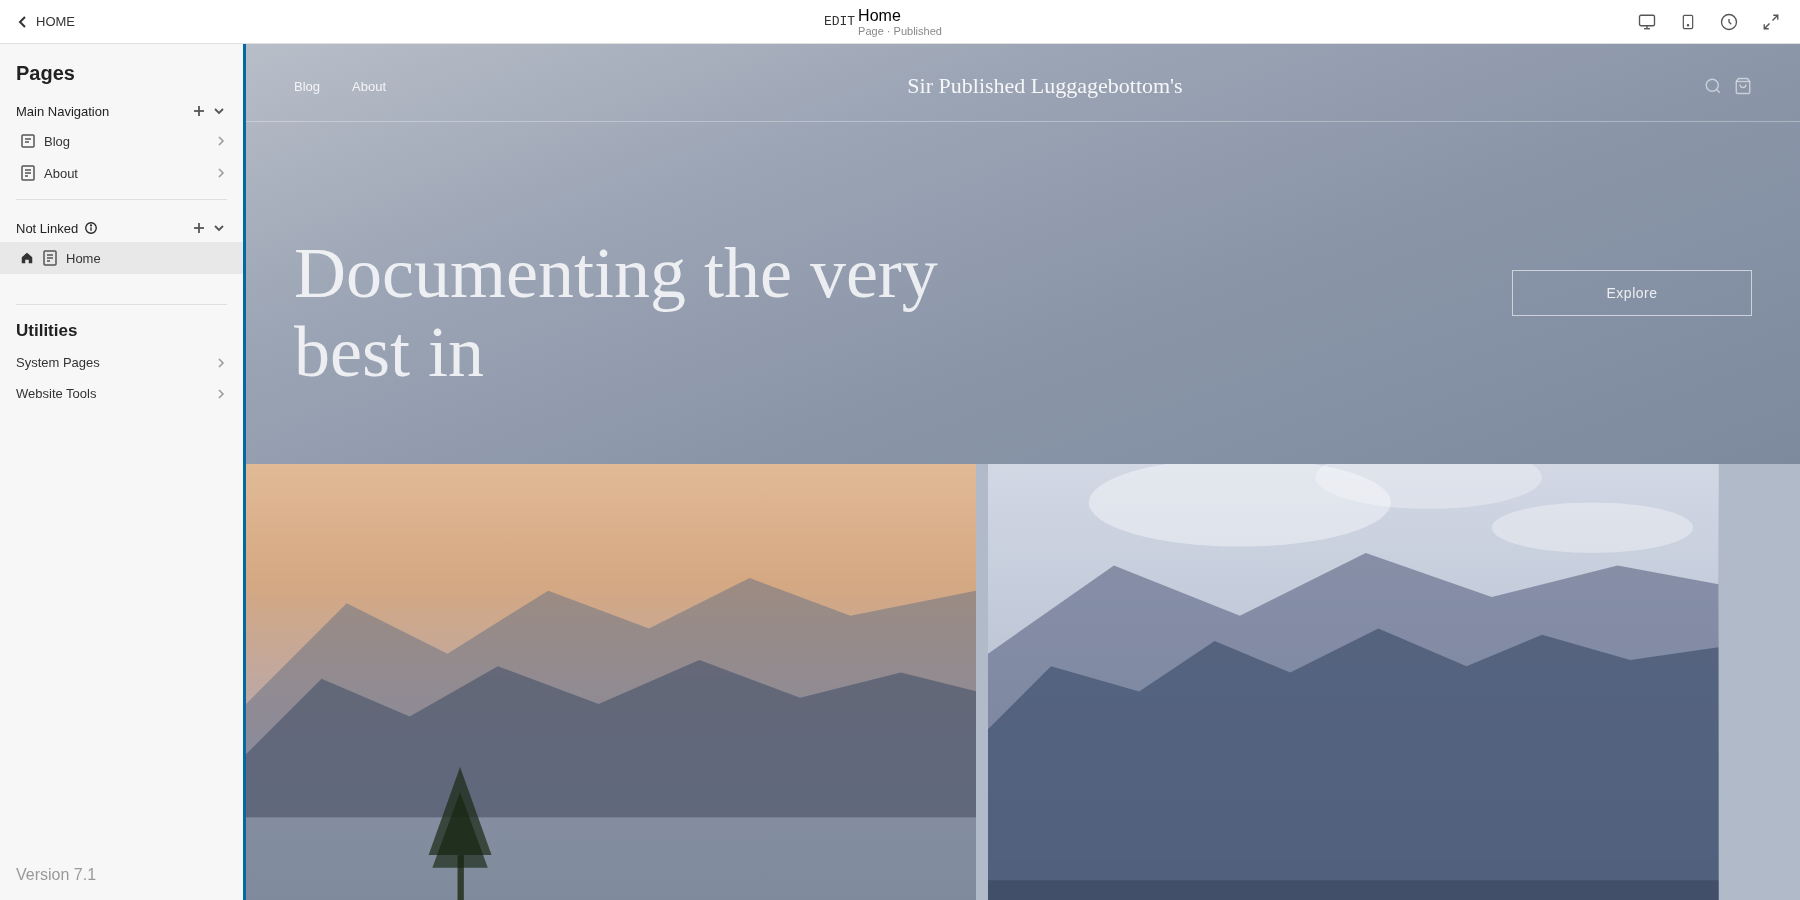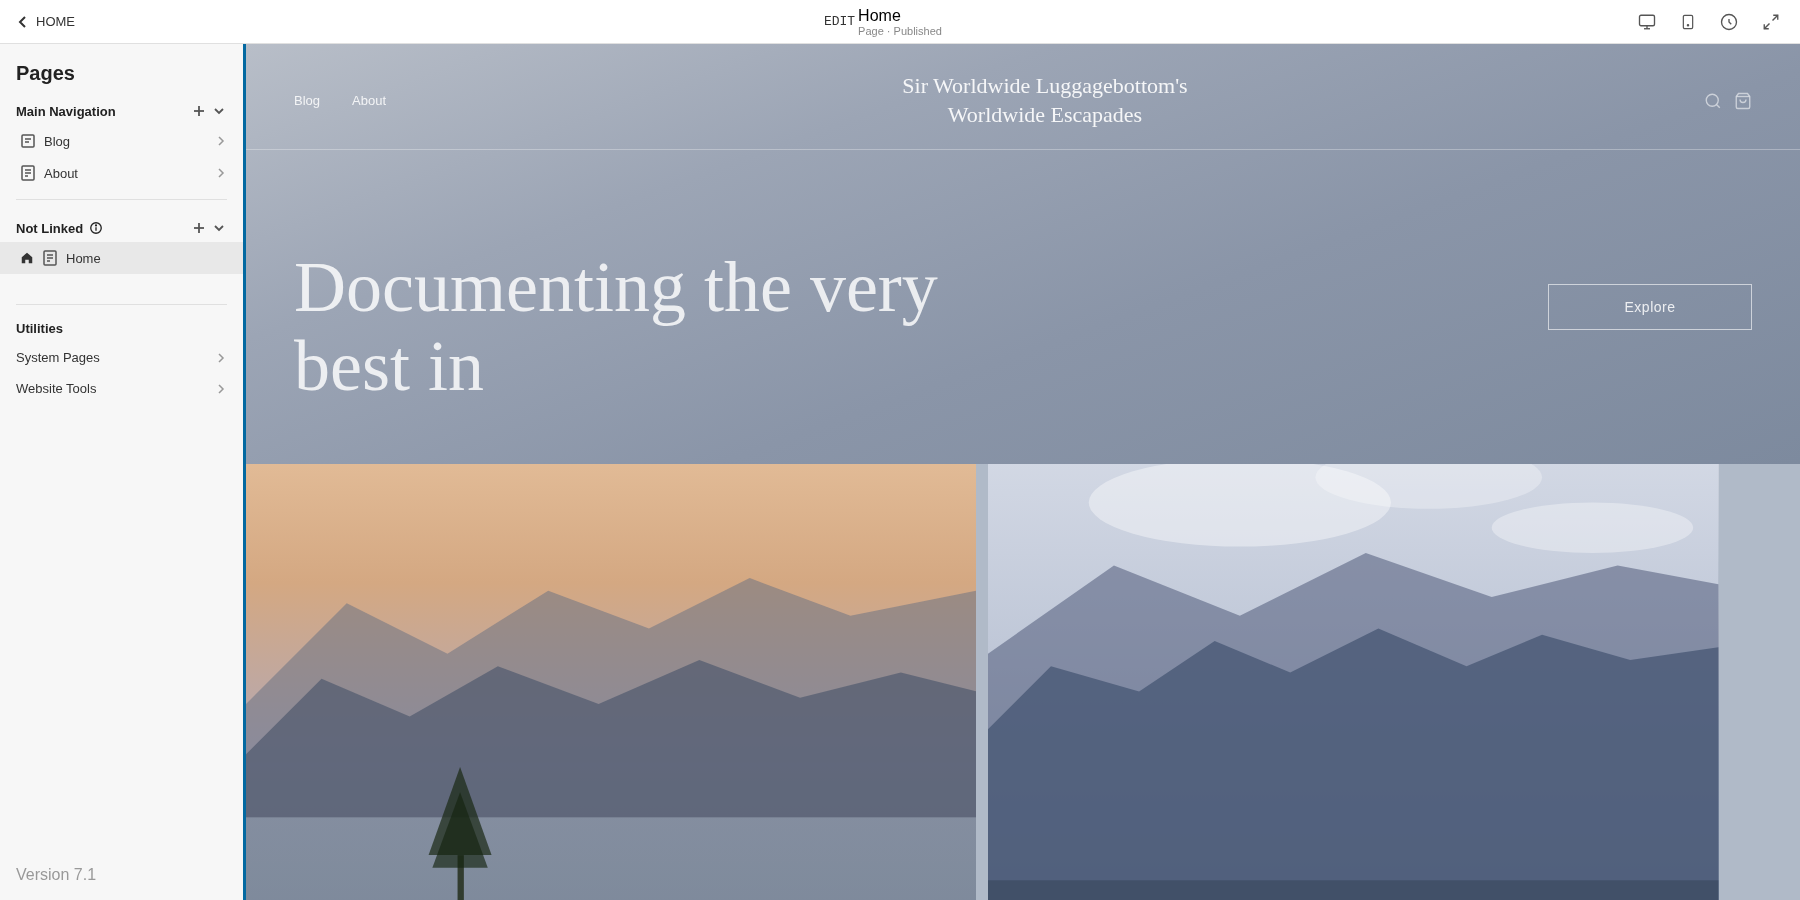--- a/index.html
+++ b/index.html
@@ -50,21 +50,21 @@
       display: flex;
       align-items: center;
       justify-content: space-between;
       padding: 6px 16px;
     }
     .section-header-left {
       display: flex;
       align-items: flex-start;
       gap: 6px;
       font-size: 13px;
-      font-weight: 700;
+      font-weight: 400;
       color: #222;
     }
     .section-header-right {
       display: flex;
       align-items: center;
       gap: 4px;
     }
     .icon-small { width: 16px; height: 16px; cursor: pointer; color: #555; }
     .nav-item {
       display: flex;
@@ -73,21 +73,21 @@
       padding: 8px 16px 8px 20px;
       cursor: pointer;
       font-size: 13px;
       color: #333;
     }
     .nav-item-left { display: flex; align-items: center; gap: 8px; }
     .nav-item-icon { width: 16px; height: 16px; color: #555; }
     .chevron-right { width: 12px; height: 12px; color: #999; }
     .divider { height: 1px; background: #e0e0e0; margin: 10px 16px; }
     .section-label {
-      font-size: 13px;
+      font-size: 17px;
       font-weight: 600;
       color: #222;
       padding: 6px 16px;
     }
     .utilities-item {
       display: flex;
       align-items: center;
       justify-content: space-between;
       padding: 8px 16px;
       cursor: pointer;
@@ -174,21 +174,21 @@
       right: 48px;
       top: 50%;
       transform: translateY(-50%);
       border: 1.5px solid rgba(255,255,255,0.6);
       background: transparent;
       color: rgba(255,255,255,0.85);
       padding: 14px 60px;
       font-size: 14px;
       cursor: pointer;
       letter-spacing: 0.5px;
-      width: 204px;
+      width: 240px;
     }
 
     
     .photo-grid {
       display: flex;
       gap: 0;
       height: 480px;
       background: #b0bac8;
     }
     .photo-left {
@@ -373,22 +373,21 @@
     <div class="website-preview">
 
       <div class="hero-section">
 
         <div class="preview-nav">
           <div class="preview-nav-links">
             <a class="preview-nav-link">Blog</a>
             <a class="preview-nav-link">About</a>
           </div>
           <div class="preview-nav-brand">
-            <div class="preview-nav-brand-title">Sir Worldwide Luggagebottom's</div>
-            <div class="preview-nav-brand-title">Worldwide Escapades</div>
+            <div class="preview-nav-brand-title">Sir Published Luggagebottom's</div>
           </div>
           <div class="preview-nav-icons">
             <svg width="18" height="18" viewBox="0 0 24 24" fill="none" stroke="rgba(255,255,255,0.8)" stroke-width="1.8">
               <circle cx="11" cy="11" r="8"></circle>
               <line x1="21" y1="21" x2="16.65" y2="16.65"></line>
             </svg>
             <svg width="18" height="18" viewBox="0 0 24 24" fill="none" stroke="rgba(255,255,255,0.8)" stroke-width="1.8">
               <path d="M6 2L3 6v14a2 2 0 0 0 2 2h14a2 2 0 0 0 2-2V6l-3-4z"></path>
               <line x1="3" y1="6" x2="21" y2="6"></line>
               <path d="M16 10a4 4 0 0 1-8 0"></path>

